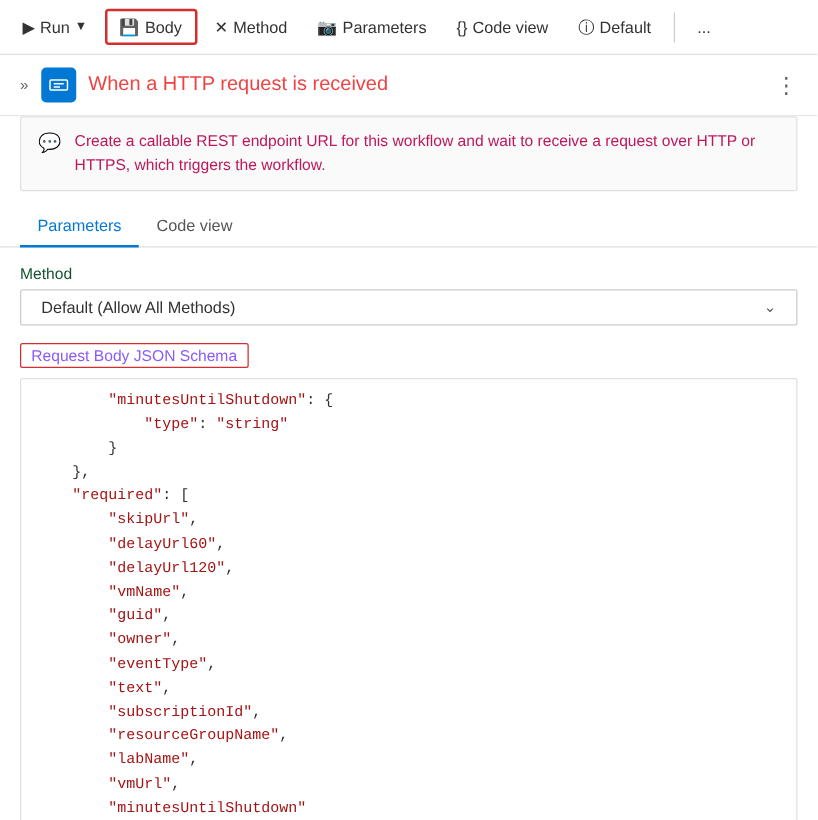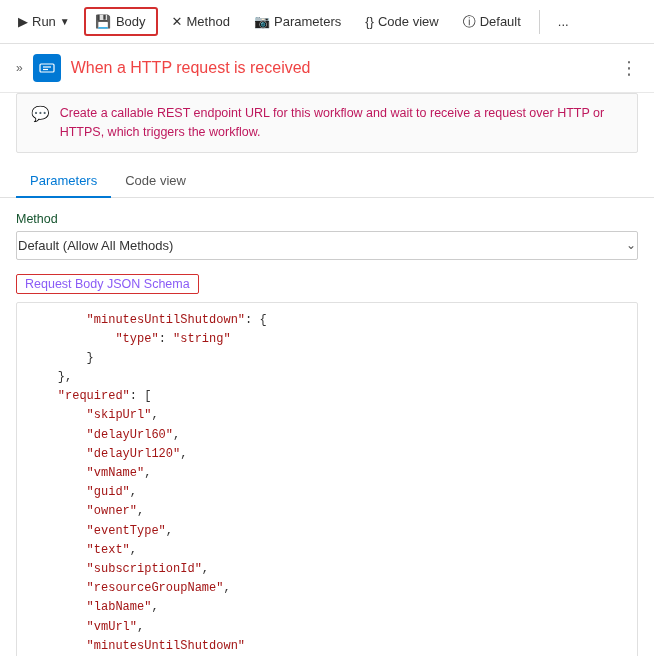--- a/index.html
+++ b/index.html
@@ -153,21 +153,21 @@
     .field-label {
       font-size: 12.5px;
       color: #14532d;
       margin-bottom: 5px;
     }
     .select-field {
       display: flex;
       align-items: center;
       border: 1px solid #ccc;
       border-radius: 2px;
-      padding: 6px 1px;
+      padding: 6px 16px;
       background: #fff;
       cursor: pointer;
       justify-content: space-between;
       margin-bottom: 14px;
     }
     .select-field-value {
       font-size: 13px;
       color: #333;
     }
     .select-chevron {

